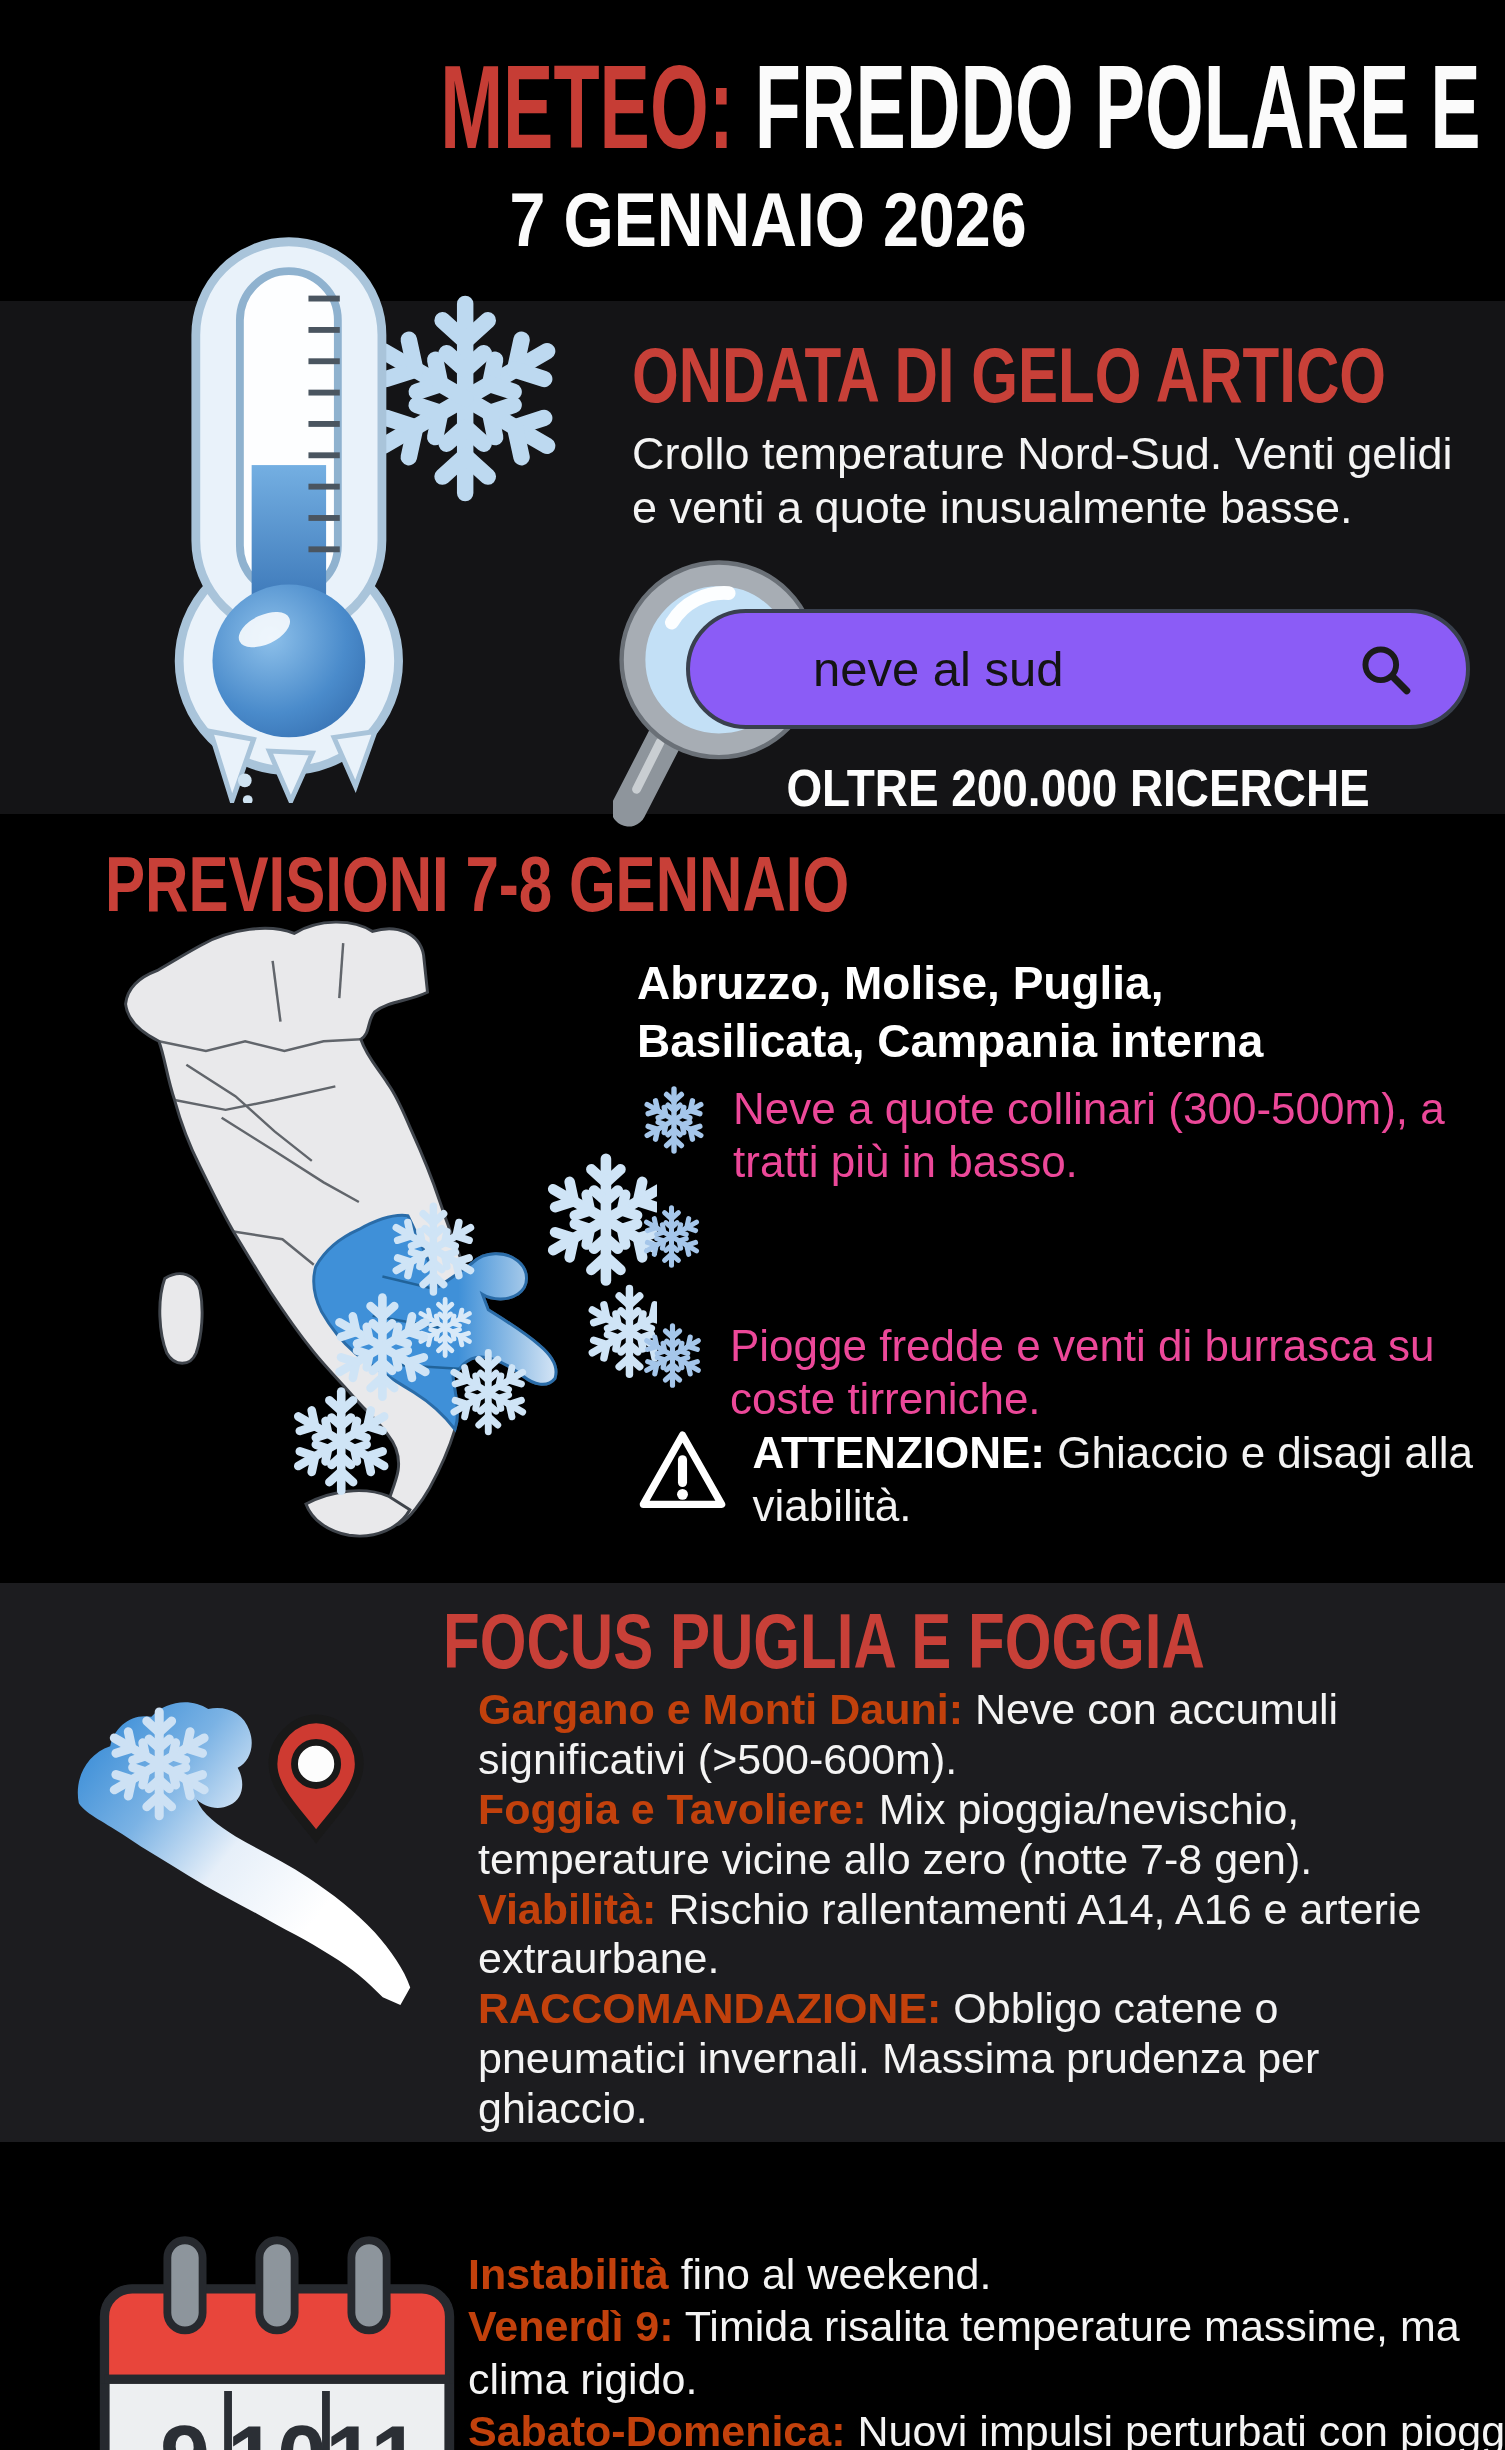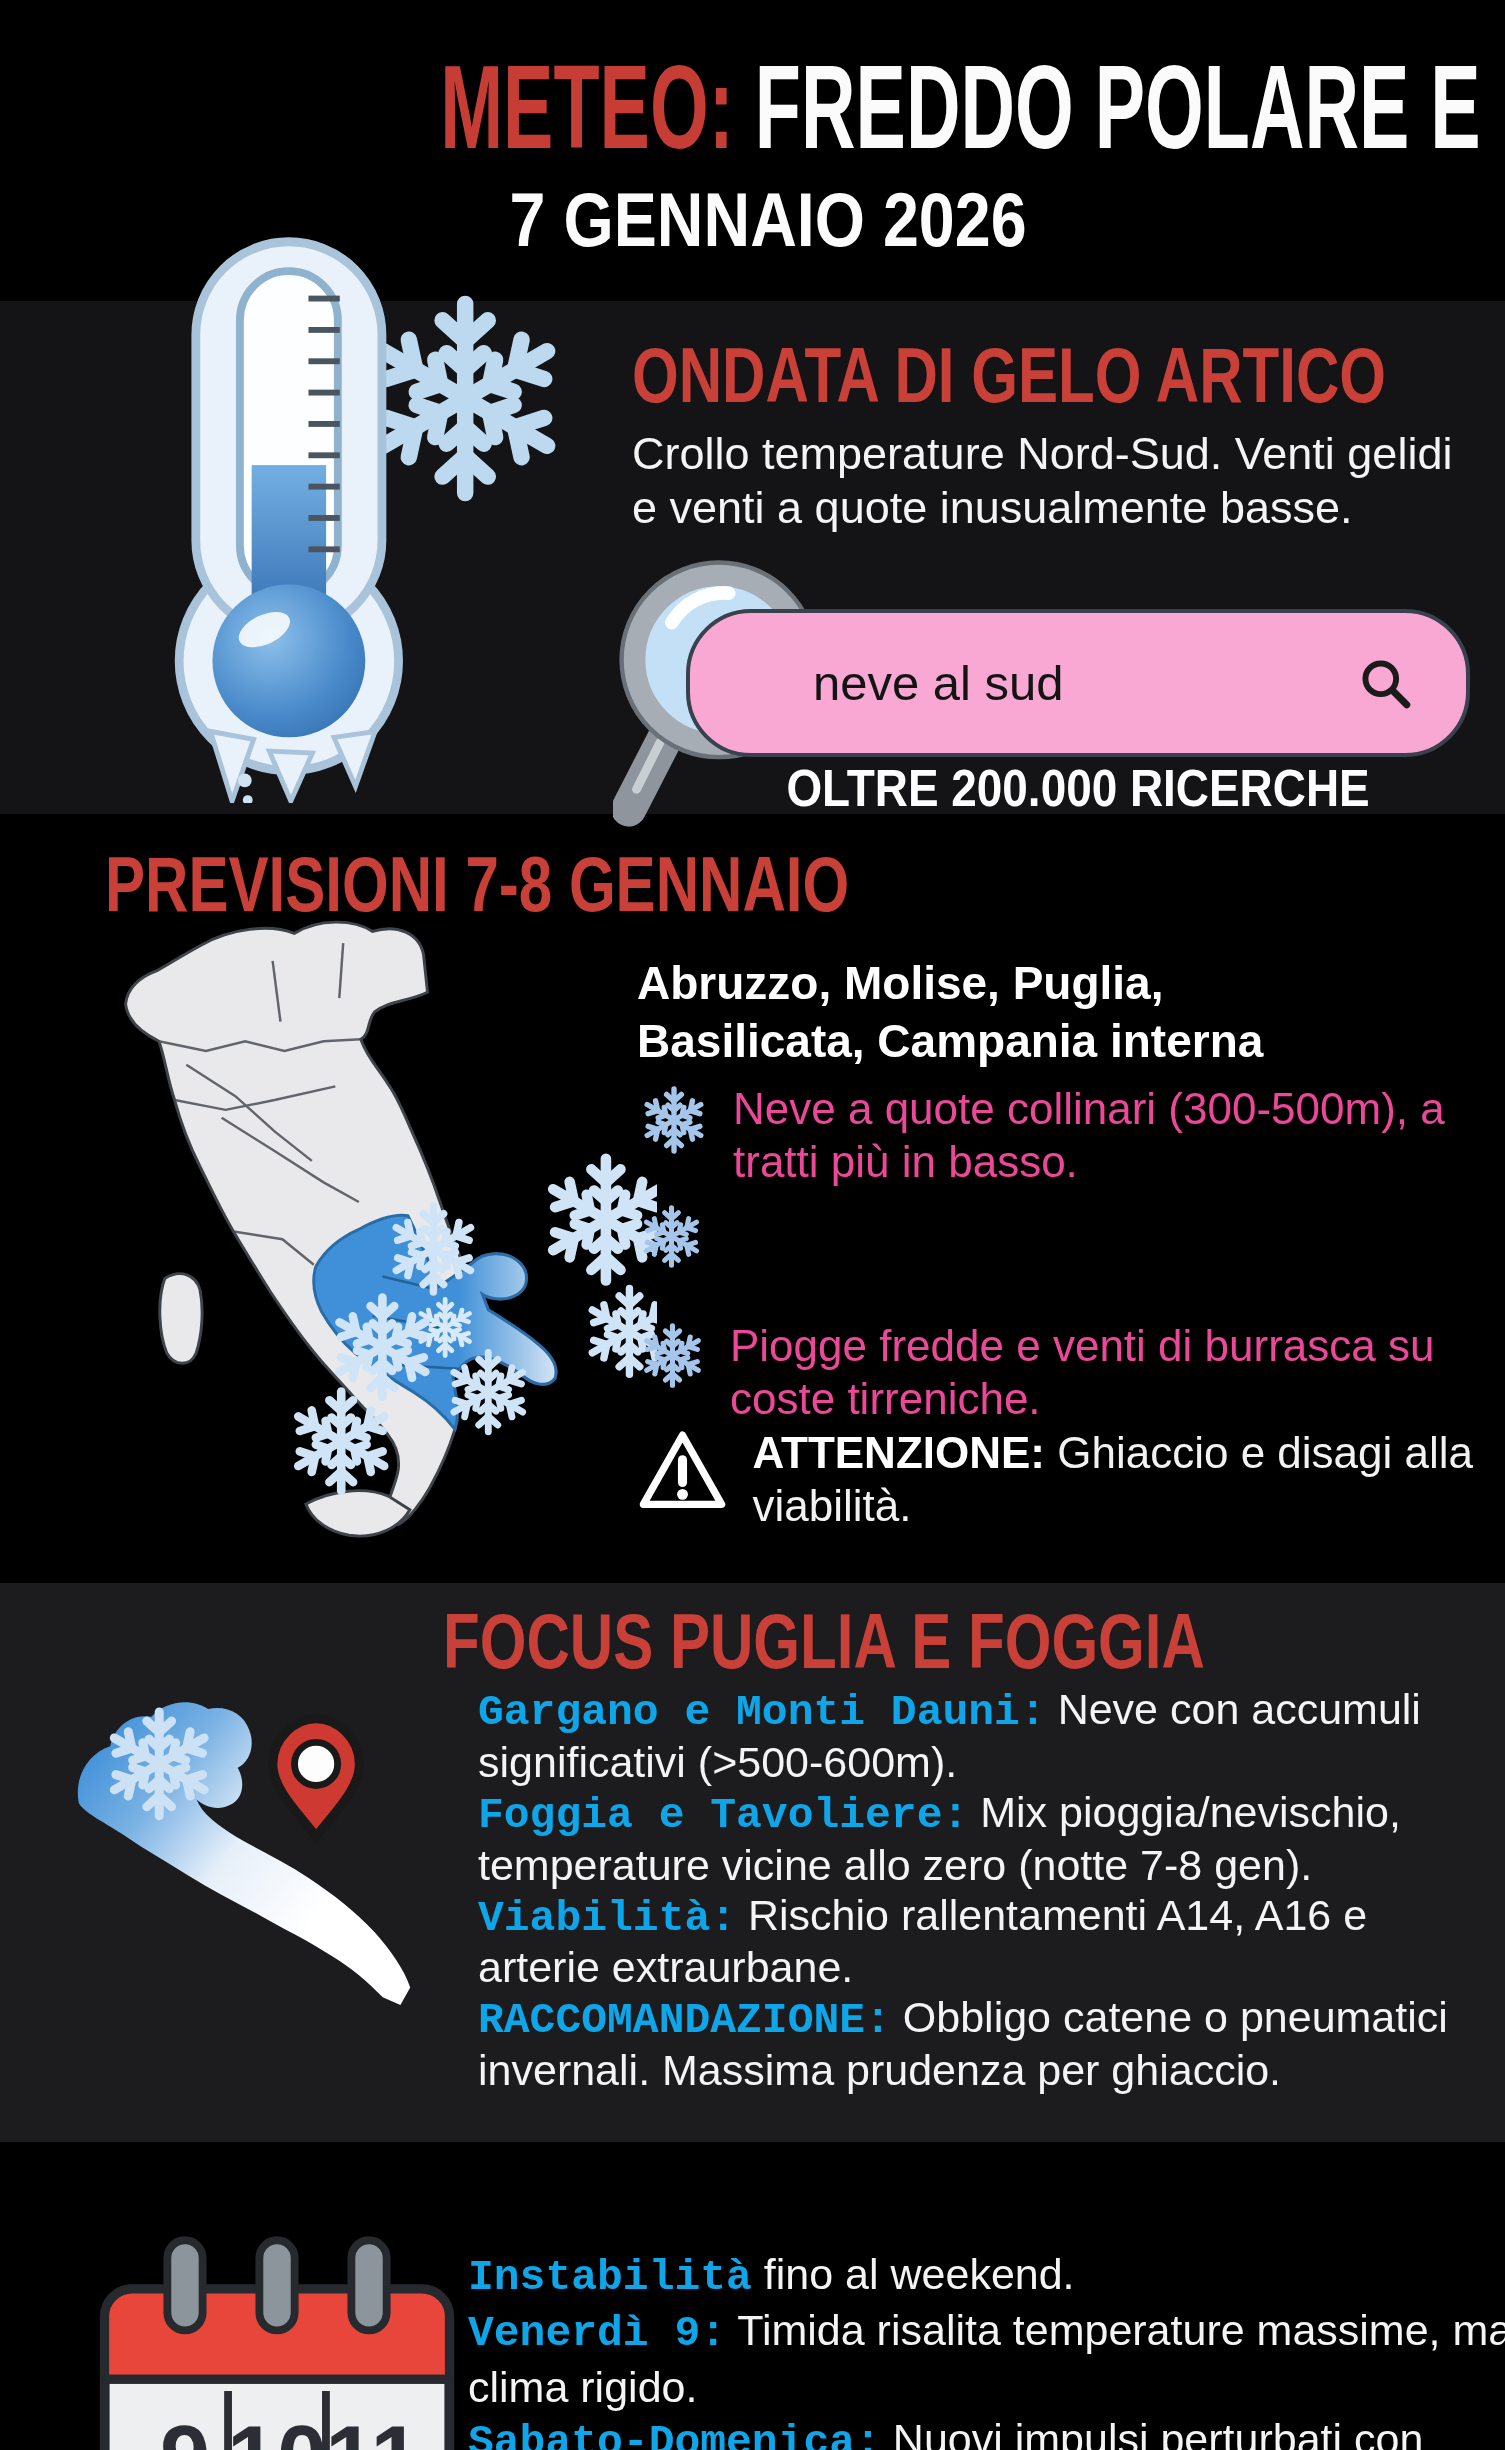--- a/index.html
+++ b/index.html
@@ -12,31 +12,31 @@
   .title-line{left:0;top:48px;width:1505px;text-align:center;font-weight:700;font-size:118px;line-height:1;}
   .title-line .cond{transform:scaleX(0.64);}
   .t-red{color:#c63d35;}
   .t-white{color:#fbfbfb;}
   .subtitle{left:0;top:182px;width:1505px;text-align:center;font-weight:700;font-size:76px;line-height:1;color:#fbfbfb;padding-left:16px;}
   .subtitle .cond{transform:scaleX(0.85);}
   .rh{color:#c84038;font-weight:700;font-size:77px;line-height:1;}
   .rh .cond, .rh .cond-l{transform:scaleX(0.78);}
   .body-txt{font-size:45px;line-height:1.2;color:#f4f4f4;}
   .bold-white{font-weight:700;color:#fff;}
-  .searchpill{left:686px;top:609px;width:784px;height:148px;background:#f9a8d4;border:4.9px solid #39404e;
+  .searchpill{left:686px;top:609px;width:784px;height:120px;background:#8b5cf6;border:4.9px solid #39404e;
               border-radius:65px;box-sizing:border-box;display:flex;align-items:center;}
   .query{margin-left:123px;font-size:49px;color:#141414;flex:1;}
   .caption{left:686px;top:759px;width:784px;text-align:center;font-weight:700;font-size:51px;color:#fdfdfd;}
   .caption .cond{transform:scaleX(0.9);}
   .bullet{position:absolute;left:637px;display:flex;align-items:flex-start;}
   .bullet .btxt{margin-left:22px;width:764px;font-size:44px;line-height:1.2;color:#ec4899;}
   .warn{position:absolute;left:637px;top:1427px;display:flex;align-items:flex-start;}
   .warn .wtxt{margin-left:24.5px;width:745px;font-size:44px;line-height:1.2;}
   .bi{margin:0;font-size:43px;line-height:1.16;color:#f4f4f4;}
-  .bi .lbl{font-weight:700;color:#0ea5e9;font-family:Liberation Mono, monospace;}
+  .bi .lbl{font-weight:700;color:#c2410c;}
 </style>
 </head>
 <body>
 
 <svg width="0" height="0" style="position:absolute">
   <defs>
     <g id="sf" fill="none" stroke-width="8" stroke-linecap="round">
       <g>
           <line y2="-46"></line>
           <line y1="-28" x2="-11" y2="-38"></line>

